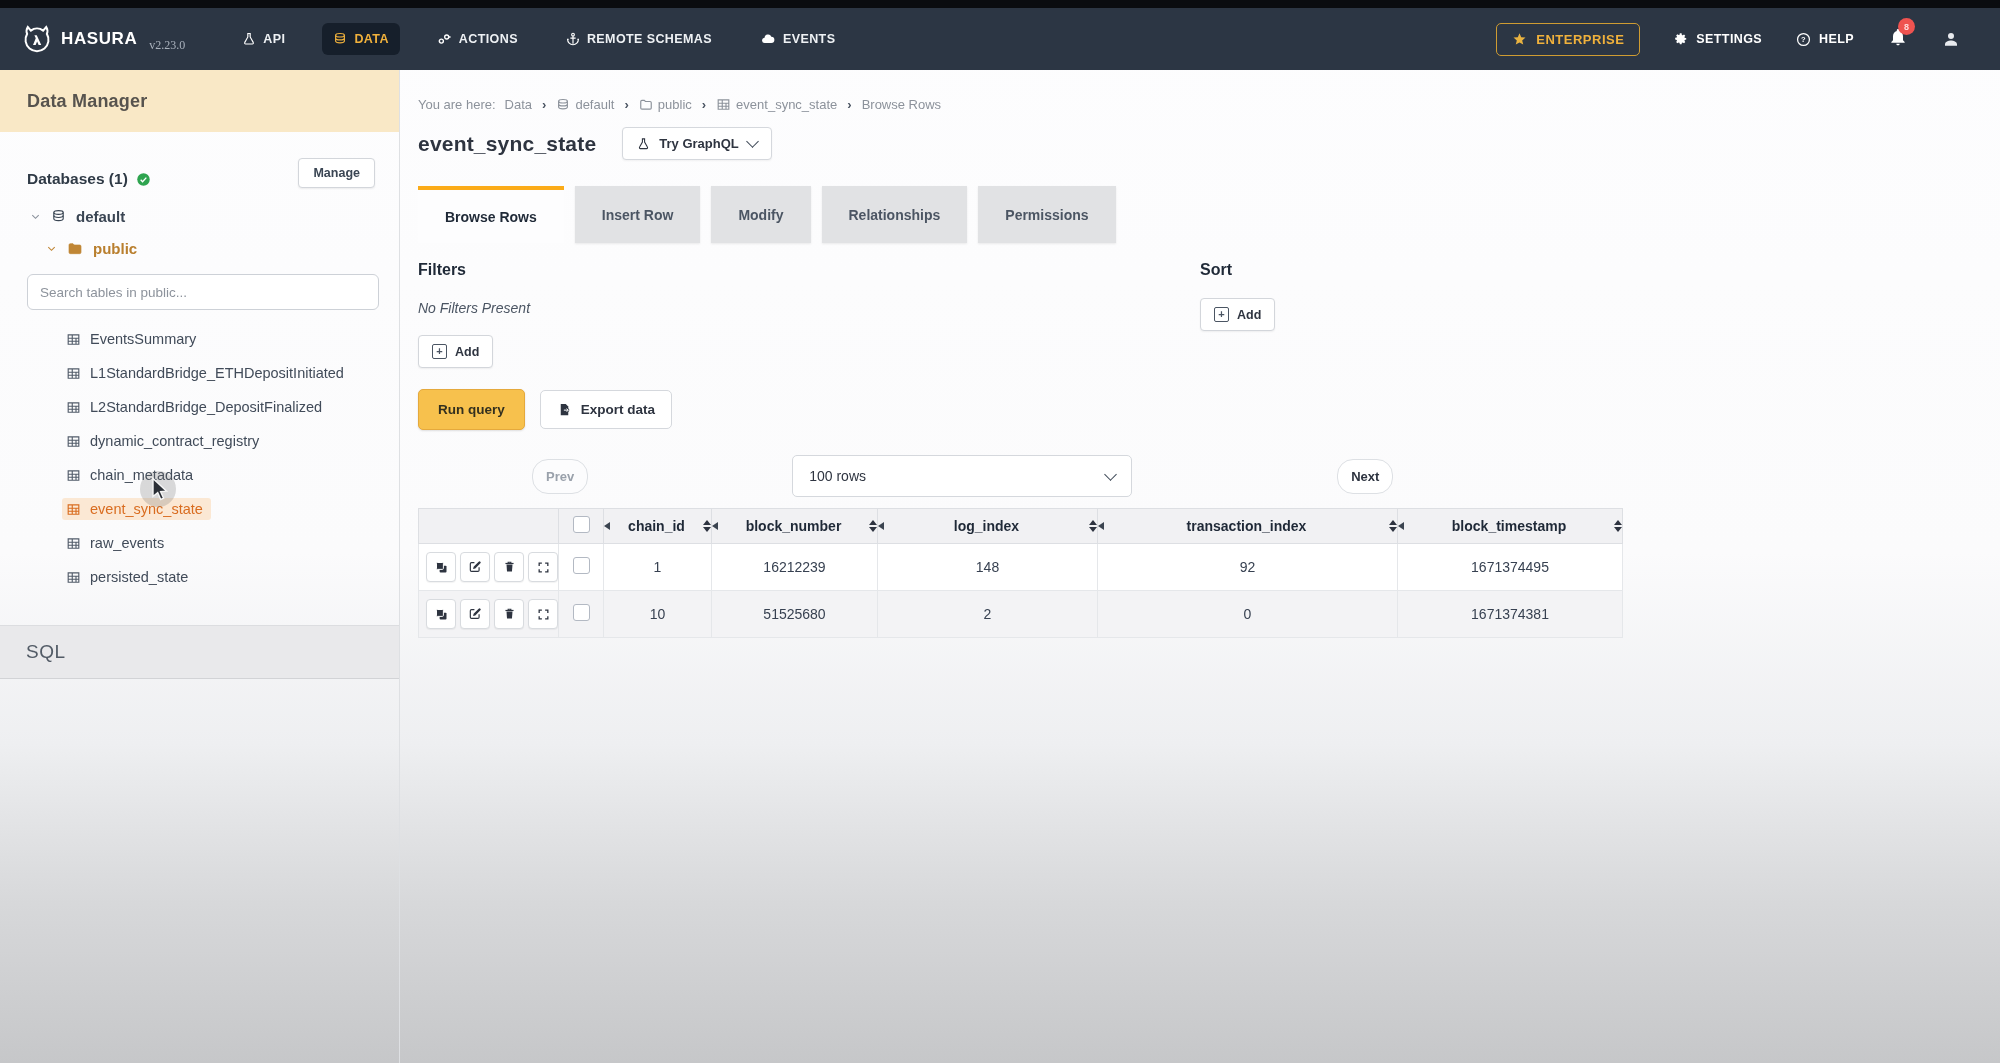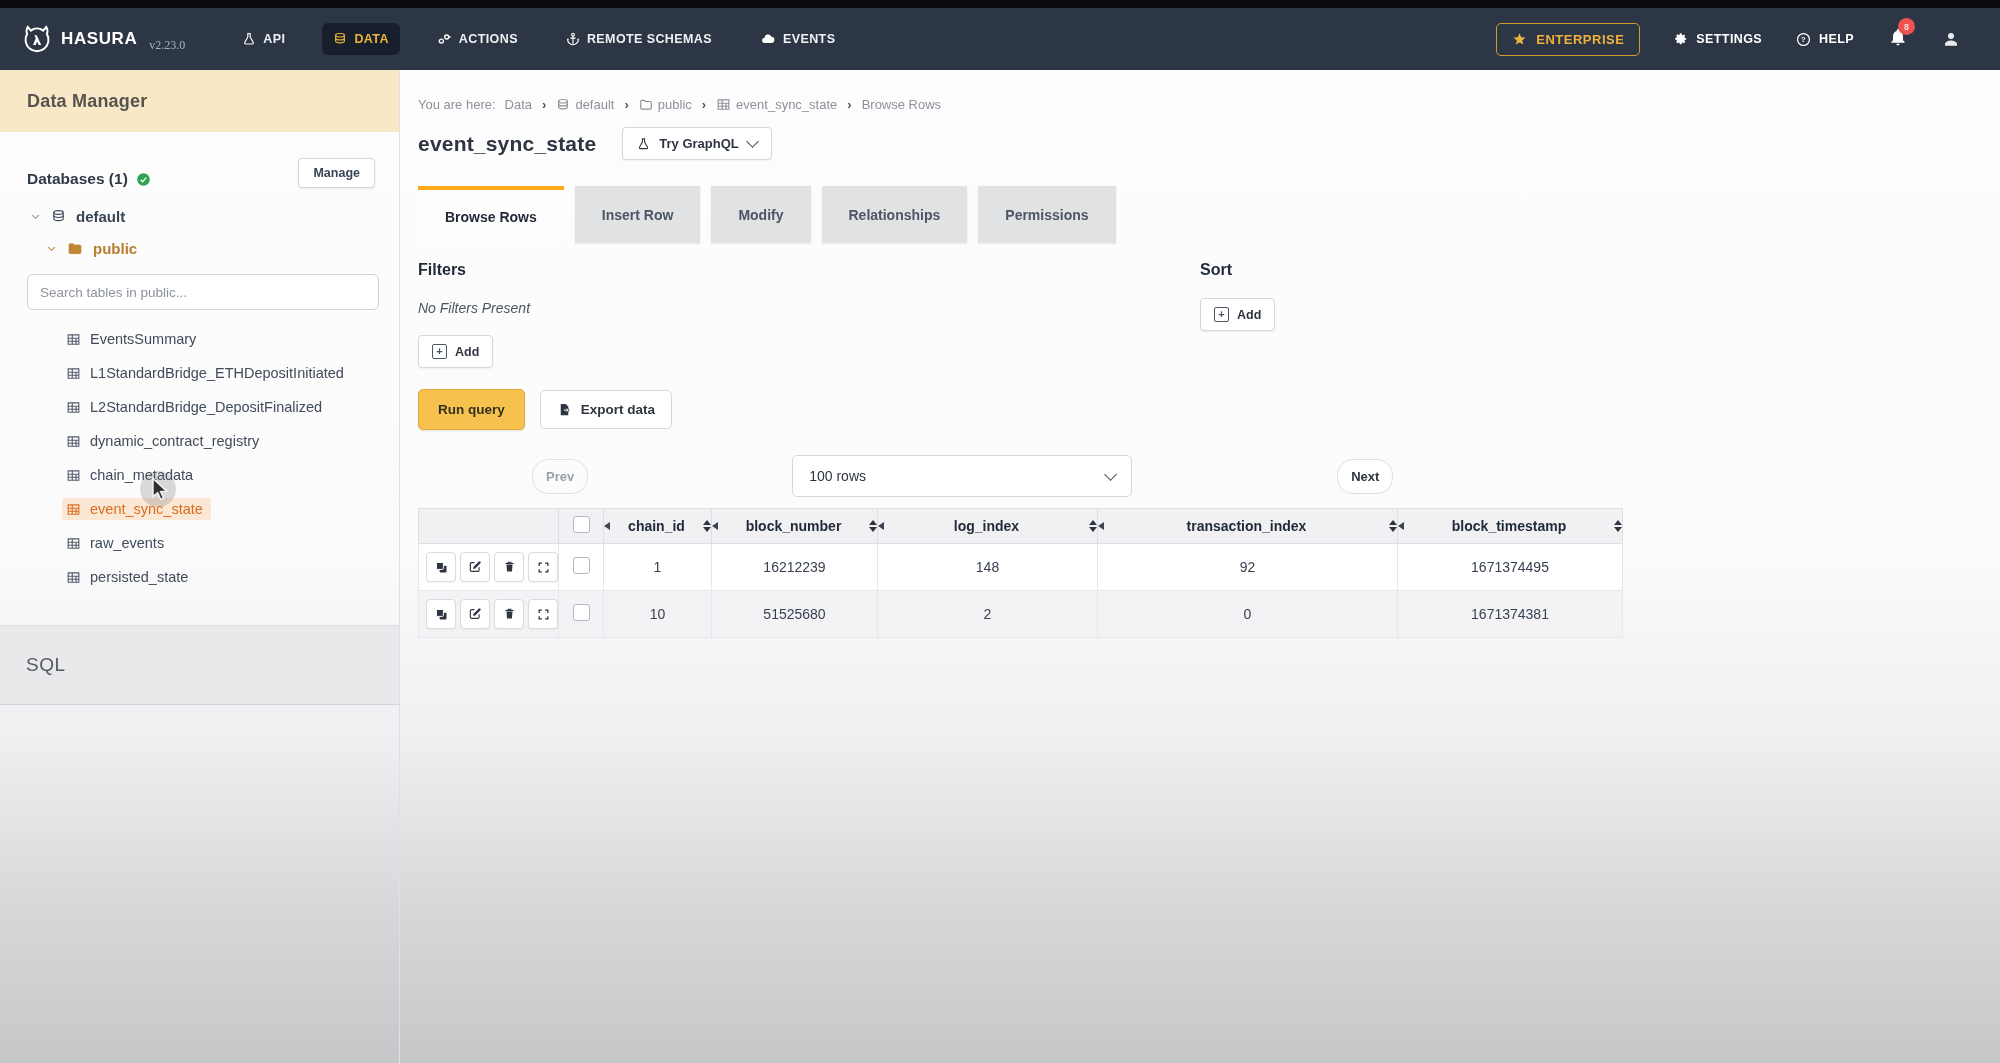--- a/index.html
+++ b/index.html
@@ -48,21 +48,21 @@
                 border-radius:6px;padding:0 12px;font-size:13.5px;color:#555;outline:none;background:#fff;
                 font-family:"Liberation Sans",sans-serif;}
   .search-input::placeholder{color:#8d939c;}
   .table-list{list-style:none;margin:12px 0 0 0;padding:0;}
   .table-list li{display:flex;align-items:center;height:34px;padding-left:62px;font-size:14.5px;color:#414b59;cursor:pointer;}
   .tbl-pill{display:flex;align-items:center;gap:9px;padding:3px 8px 3px 4px;border-radius:3px;}
   .table-list li svg *{stroke:#525c6a;}
   .table-list li.active{color:var(--active-orange,#d96c1f);}
   .table-list li.active .tbl-pill{background:#fbe8d4;}
   .table-list li.active svg *{stroke:var(--active-orange,#d96c1f);}
-  .sql-bar{position:absolute;left:0;top:555px;width:100%;height:80px;background:#e9e9eb;
+  .sql-bar{position:absolute;left:0;top:555px;width:100%;height:54px;background:#e9e9eb;
            border-top:1px solid #dcdde0;border-bottom:1px solid #d2d3d6;display:flex;align-items:center;
            padding-left:26px;box-sizing:border-box;font-size:19px;color:#525b66;letter-spacing:.5px;cursor:pointer;}
 
   
   .main{position:absolute;left:401px;top:70px;right:0;bottom:0;padding-left:17px;box-sizing:border-box;}
   .breadcrumb{margin-top:27px;display:flex;align-items:center;gap:9px;font-size:13px;color:#8c929b;}
   .crumb{display:flex;align-items:center;gap:5px;}
   .crumb svg *{stroke:#8c929b;}
   .crumb-sep{color:#4a5462;font-weight:bold;font-size:13px;margin:0 1px;}
   .title-row{margin-top:15px;display:flex;align-items:center;gap:26px;}

